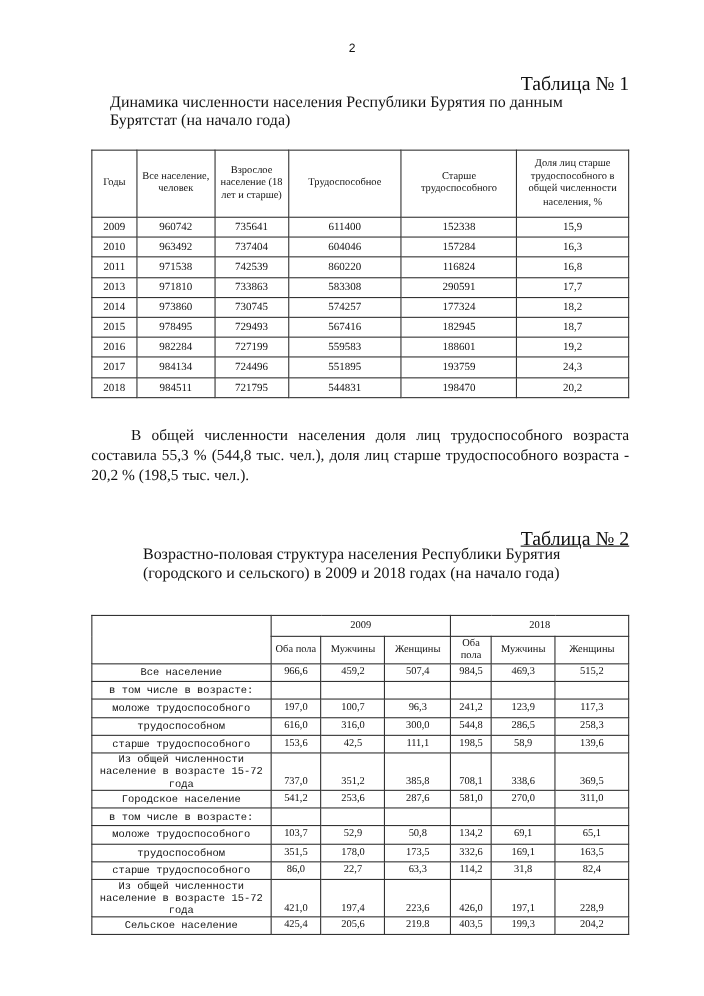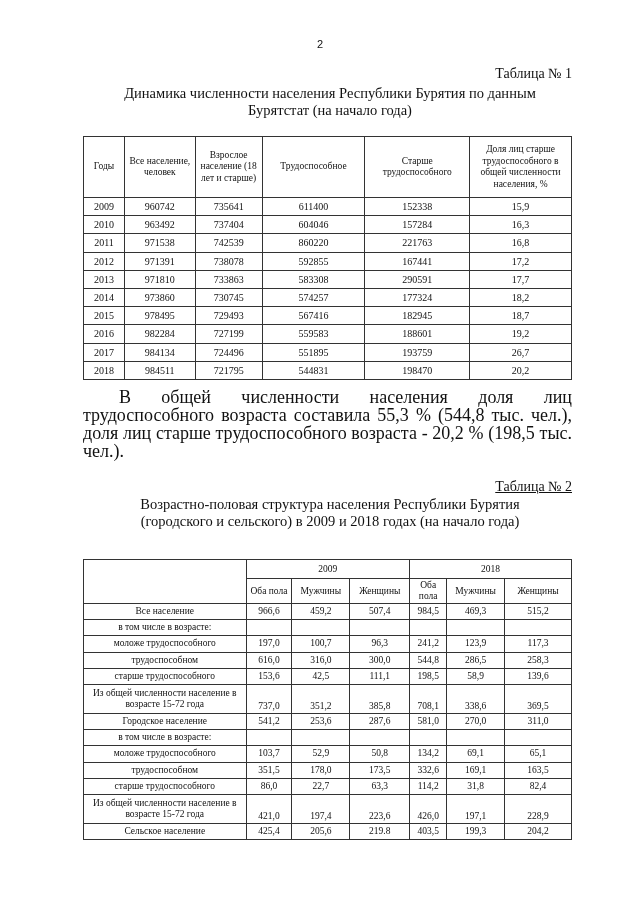--- a/index.html
+++ b/index.html
@@ -2,36 +2,36 @@
 <html><head>
 <meta charset="utf-8">
 <style>
   html, body { margin: 0; padding: 0; background: #ffffff; }
   body {
     width: 640px; height: 905px; position: relative; overflow: hidden;
     font-family: "Liberation Serif", "DejaVu Serif", serif; color: #111;
   }
   .page-num { position: absolute; top: 38px; left: 0; width: 640px; text-align: center;
     font-family: "Liberation Sans", sans-serif; font-size: 11px; }
-  .tbl-label { position: absolute; right: 68px; font-size: 14px; }
-  .tbl-title { position: absolute; left: 100px; width: 460px; text-align: center; font-size: 14.5px; line-height: 17px; }
+  .tbl-label { position: absolute; right: 68px; font-size: 18px; }
+  .tbl-title { position: absolute; left: 100px; width: 460px; text-align: left; font-size: 14.5px; line-height: 17px; }
   table { position: absolute; border-collapse: collapse; font-size: 10px; }
   td, th { border: 1px solid #333; text-align: center; vertical-align: middle; padding: 0 2px; font-weight: normal; }
   #t1 { left: 83px; top: 136px; width: 489px; }
   #t1 th { height: 60px; line-height: 11.5px; font-size: 9.5px; }
   #t1 td { height: 17.2px; font-size: 10px; }
   #t2 { left: 83px; top: 559px; width: 489px; }
   #t2 th { font-size: 9.5px; line-height: 11px; }
   #t2 .h1 th { height: 18px; }
   #t2 .h2 th { height: 24px; }
   #t2 td { height: 15.2px; font-size: 9.5px; line-height: 11px; }
-  #t2 td.lbl { text-align: center; }
+  #t2 td.lbl { text-align: center; font-family: Liberation Mono, monospace; }
   #t2 tr.two td { height: 27px; }
   #t2 tr.two td.num { vertical-align: bottom; padding-bottom: 1px; margin-top: 40px; }
-  .para { position: absolute; left: 83px; top: 388px; width: 489px; font-size: 18px; line-height: 18px; text-align: justify; }
+  .para { position: absolute; left: 83px; top: 388px; width: 489px; font-size: 14px; line-height: 18px; text-align: justify; }
   .para .indent { display: inline-block; width: 36px; }
 </style>
 </head>
 <body>
 
 <div class="page-num">2</div>
 
 <div class="tbl-label" style="top:66px;">Таблица № 1</div>
 <div class="tbl-title" style="top:85px;">Динамика численности населения Республики Бурятия по данным Бурятстат (на начало года)</div>
 
@@ -69,30 +69,22 @@
         <td>737404</td>
         <td>604046</td>
         <td>157284</td>
         <td>16,3</td>
       </tr>
       <tr>
         <td>2011</td>
         <td>971538</td>
         <td>742539</td>
         <td>860220</td>
-        <td>221763</td>
+        <td>116824</td>
         <td>16,8</td>
-      </tr>
-      <tr>
-        <td>2012</td>
-        <td>971391</td>
-        <td>738078</td>
-        <td>592855</td>
-        <td>167441</td>
-        <td>17,2</td>
       </tr>
       <tr>
         <td>2013</td>
         <td>971810</td>
         <td>733863</td>
         <td>583308</td>
         <td>290591</td>
         <td>17,7</td>
       </tr>
       <tr>
@@ -118,21 +110,21 @@
         <td>559583</td>
         <td>188601</td>
         <td>19,2</td>
       </tr>
       <tr>
         <td>2017</td>
         <td>984134</td>
         <td>724496</td>
         <td>551895</td>
         <td>193759</td>
-        <td>26,7</td>
+        <td>24,3</td>
       </tr>
       <tr>
         <td>2018</td>
         <td>984511</td>
         <td>721795</td>
         <td>544831</td>
         <td>198470</td>
         <td>20,2</td>
       </tr>
     </tbody>

